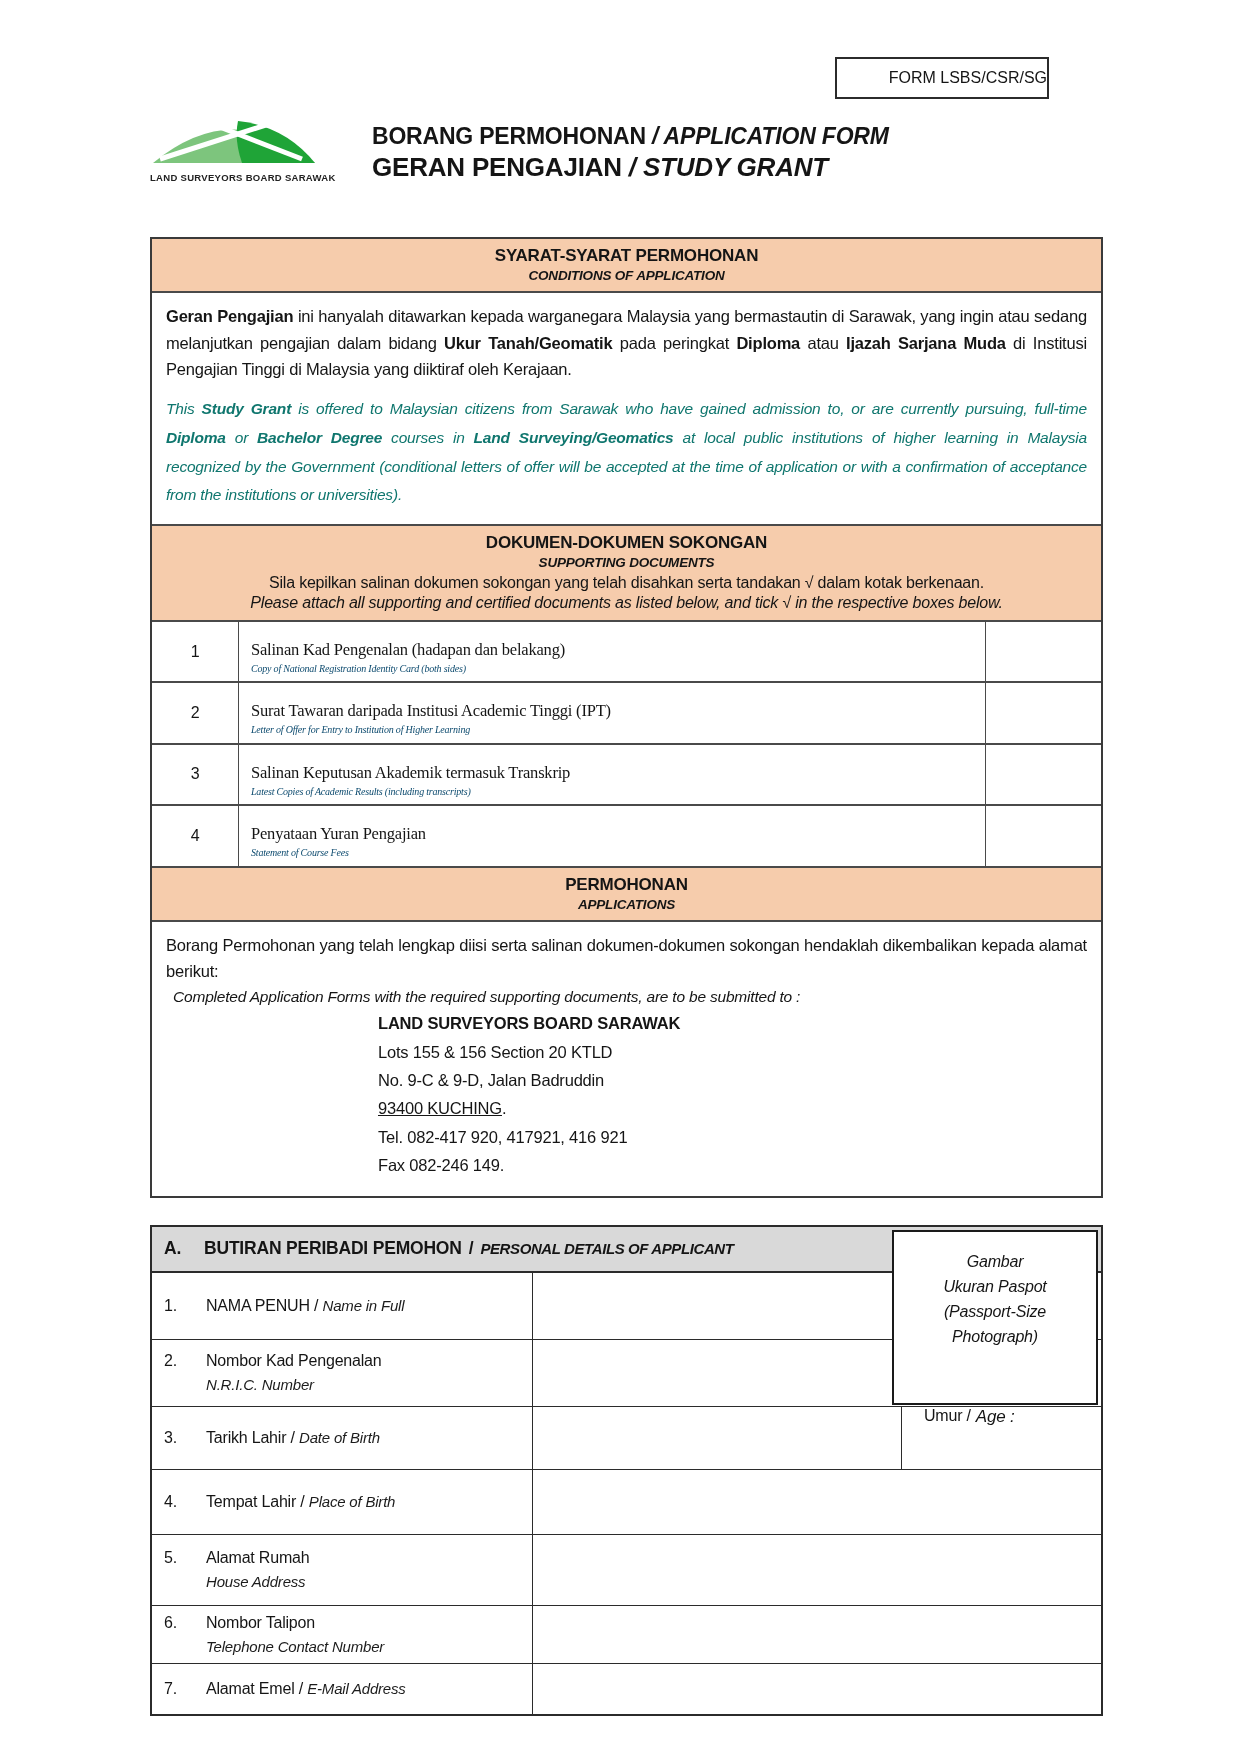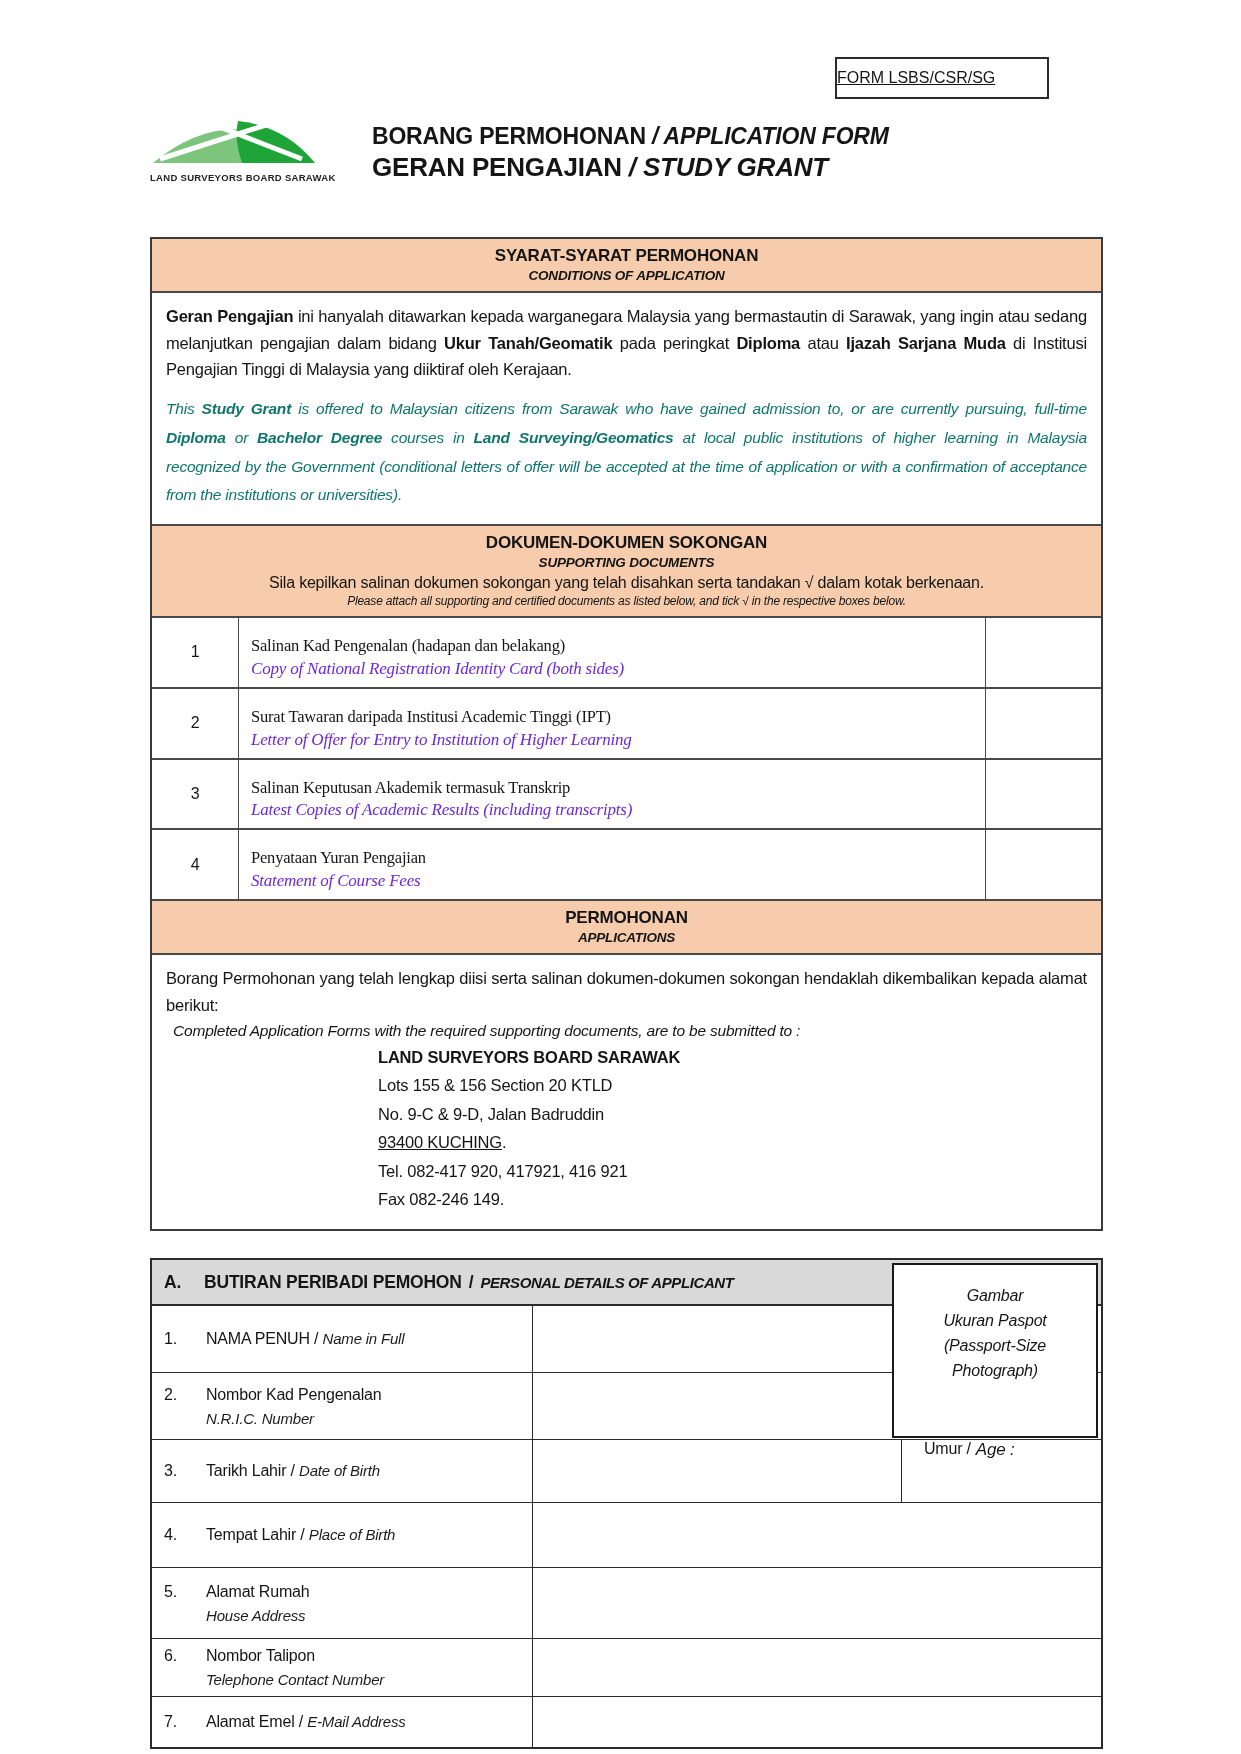--- a/index.html
+++ b/index.html
@@ -2,48 +2,48 @@
 <html><head>
 <meta charset="utf-8">
 <style>
   html,body{margin:0;padding:0;background:#e8e8e8;}
   .page{position:relative;width:1241px;height:1754px;background:#ffffff;
         font-family:"Liberation Sans", sans-serif;color:#151515;letter-spacing:-0.2px;overflow:hidden;}
   .content{position:absolute;left:150px;top:0;width:953px;}
 
   
   .form-code-box{position:absolute;left:835px;top:57px;width:210px;height:38px;border:2px solid #2b2b2b;
-        display:flex;align-items:center;justify-content:flex-start;font-size:16px;letter-spacing:0;text-decoration:underline;}
+        display:flex;align-items:center;justify-content:flex-end;font-size:16px;letter-spacing:0;}
 
   
   .brand-row{display:flex;padding-top:112px;align-items:flex-end;}
   .logo-block{width:168px;text-align:center;}
   .logo-caption{font-size:9.5px;font-weight:bold;letter-spacing:0.3px;margin-top:2px;white-space:nowrap;color:#222;}
   .title-block{margin-left:54px;padding-bottom:0;}
   .title-line1{font-size:23px;font-weight:bold;line-height:1.25;}
   .title-line2{font-size:26px;font-weight:bold;line-height:1.25;}
   .t-italic{font-style:italic;}
 
   
   .stack{margin-top:54px;border:2px solid #3a3a3a;}
   .band{background:#F6CCAC;text-align:center;padding:7px 10px 8px;}
   .band + .band, .cond-body + .band, .doc-row + .band{border-top:2px solid #4a4a4a;}
   .band-ms{font-weight:bold;font-size:17px;}
   .band-en{font-weight:bold;font-style:italic;font-size:13.5px;margin-top:2px;}
   .band-note-ms{font-size:16px;margin-top:4px;}
-  .band-note-en{font-style:italic;font-size:12px;margin-top:2px;}
+  .band-note-en{font-style:italic;font-size:16px;margin-top:2px;}
   .cond-body{border-top:2px solid #4a4a4a;padding:10px 14px 14px;}
   .para-ms{margin:0;font-size:16.5px;line-height:1.62;text-align:justify;}
   .para-en{margin:12px 0 0;font-style:italic;font-size:15.5px;line-height:1.85;text-align:justify;color:#0f766e;}
 
   .doc-row{display:grid;grid-template-columns:87px 1fr 116px;border-top:2px solid #4a4a4a;}
   .doc-num{display:flex;align-items:center;justify-content:center;font-size:16px;border-right:1.5px solid #4a4a4a;}
   .doc-desc{padding:16px 12px 6px;font-family:Liberation Serif, serif;}
   .doc-ms{font-size:16.5px;line-height:1.45;}
-  .doc-en{font-style:italic;font-size:17px;line-height:1.35;color:#6d28d9;}
+  .doc-en{font-style:italic;font-size:10px;line-height:1.35;color:#0c4a6e;}
   .doc-tick{border-left:1.5px solid #4a4a4a;}
 
   .apps-body{border-top:2px solid #4a4a4a;padding:10px 14px 16px;}
   .apps-ms{margin:0;font-size:16.5px;line-height:1.6;text-align:justify;}
   .apps-en{margin:4px 7px 0;font-style:italic;font-size:15.5px;}
   .address{margin-left:212px;margin-top:3px;font-size:16.5px;line-height:1.72;}
   .addr-name{font-weight:bold;}
   .u{text-decoration:underline;}
 
   

